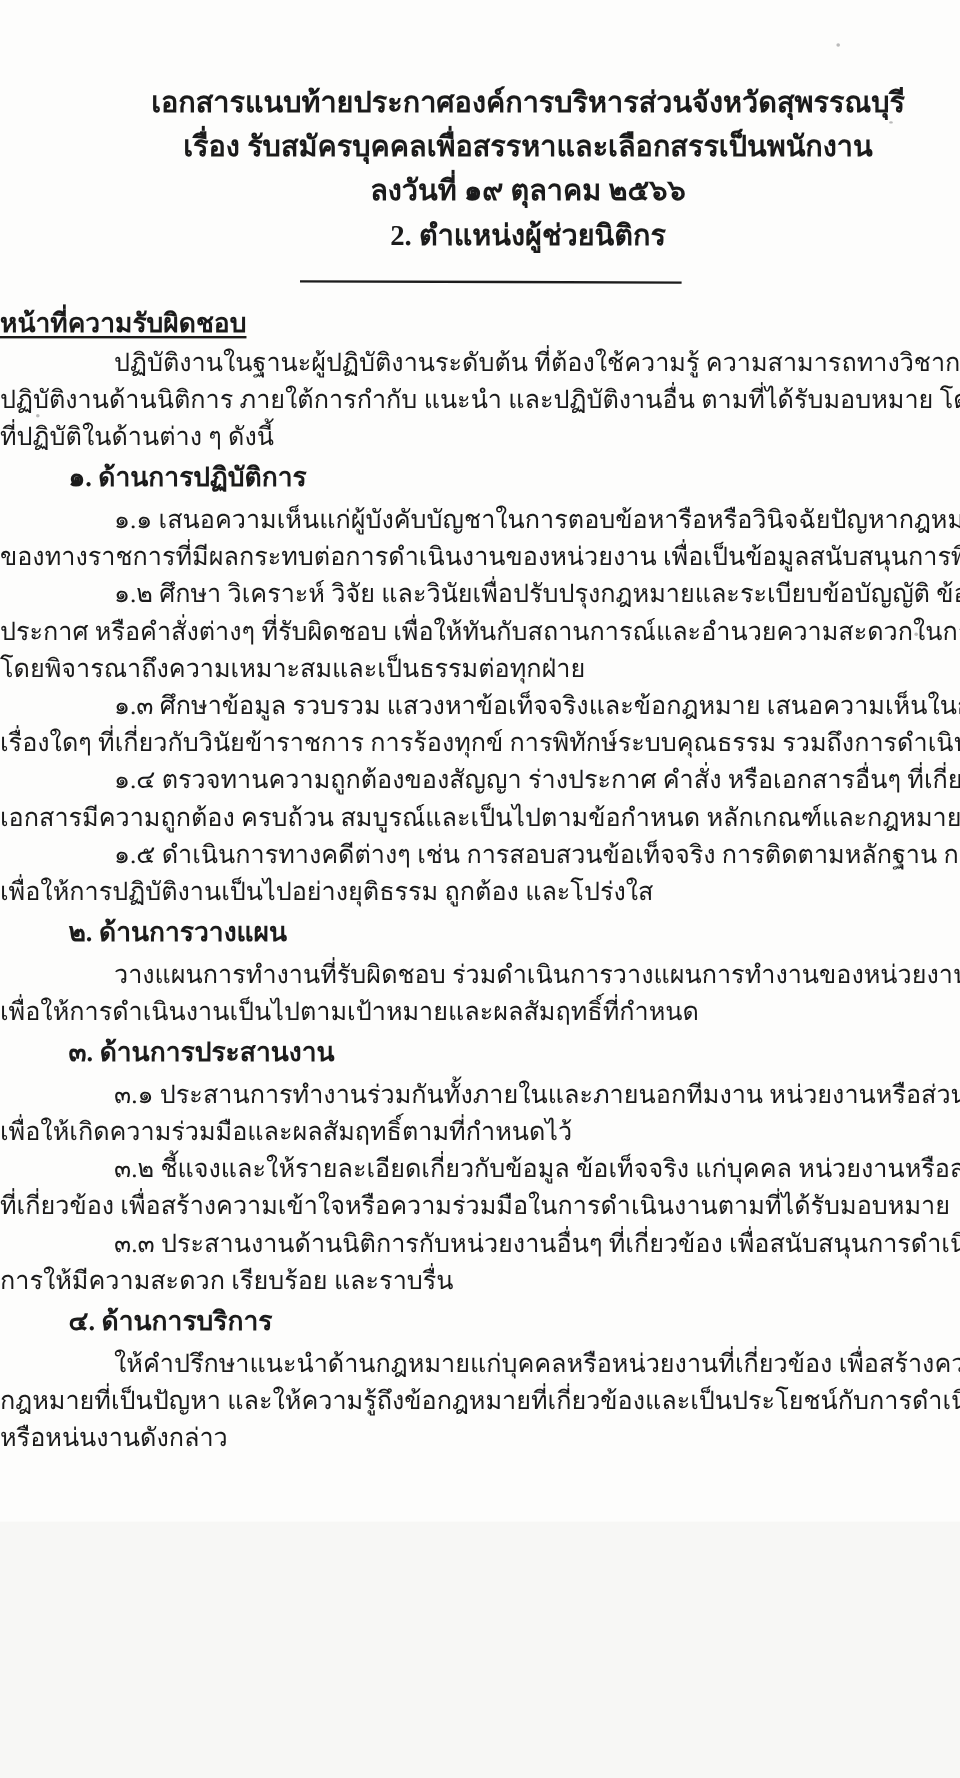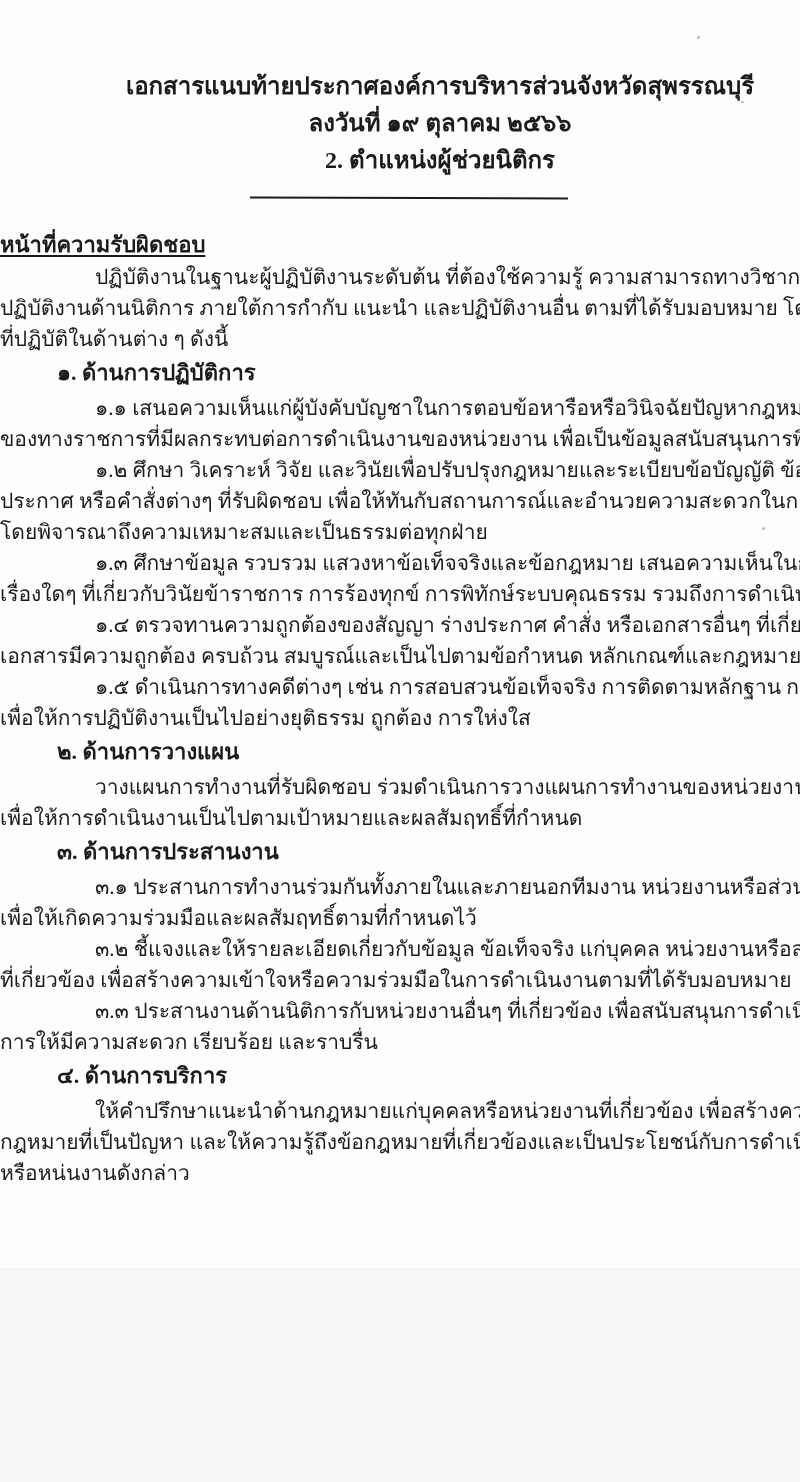--- a/index.html
+++ b/index.html
@@ -28,21 +28,21 @@
     white-space: nowrap;
   }
   .divider {
     width: 318px; height: 2px;
     background: #1c1c1c;
     margin: 18px 0 0 250px;
     transform: rotate(0.2deg);
   }
   
   .duties-heading {
-    margin-top: 28px;
+    margin-top: 16px;
     font-size: 22px;
     font-weight: bold;
     text-decoration: underline;
     text-underline-offset: 3px;
     white-space: nowrap;
   }
   .line {
     font-size: 21px;
     line-height: 31px;
     white-space: nowrap;
@@ -75,20 +75,21 @@
   .seg-d { left: 560px; top: 1474px; width: 240px; height: 3px; }
   .speck { position: absolute; background: #777; border-radius: 50%; opacity: .5; }
 </style>
 </head>
 <body>
 
 <div class="page">
 
   <div class="header-block">
     <div class="hdr-line">เอกสารแนบท้ายประกาศองค์การบริหารส่วนจังหวัดสุพรรณบุรี</div>
+    <div class="hdr-line">เรื่อง รับสมัครบุคคลเพื่อสรรหาและเลือกสรรเป็นพนักงาน</div>
     <div class="hdr-line">ลงวันที่ ๑๙ ตุลาคม ๒๕๖๖</div>
     <div class="hdr-line">2. ตำแหน่งผู้ช่วยนิติกร</div>
   </div>
 
   <div class="divider"></div>
 
   <div class="duties-heading">หน้าที่ความรับผิดชอบ</div>
   <div class="para">
     <div class="line indent">ปฏิบัติงานในฐานะผู้ปฏิบัติงานระดับต้น ที่ต้องใช้ความรู้ ความสามารถทางวิชาการในการทำงาน</div>
     <div class="line">ปฏิบัติงานด้านนิติการ ภายใต้การกำกับ แนะนำ และปฏิบัติงานอื่น ตามที่ได้รับมอบหมาย โดยมีลักษณะงาน</div>
@@ -108,21 +109,21 @@
   <div class="para">
     <div class="line indent">๑.๓ ศึกษาข้อมูล รวบรวม แสวงหาข้อเท็จจริงและข้อกฎหมาย เสนอความเห็นในการดำเนินการ</div>
     <div class="line">เรื่องใดๆ ที่เกี่ยวกับวินัยข้าราชการ การร้องทุกข์ การพิทักษ์ระบบคุณธรรม รวมถึงการดำเนินการใดๆ</div>
   </div>
   <div class="para">
     <div class="line indent">๑.๔ ตรวจทานความถูกต้องของสัญญา ร่างประกาศ คำสั่ง หรือเอกสารอื่นๆ ที่เกี่ยวข้อง เพื่อให้</div>
     <div class="line">เอกสารมีความถูกต้อง ครบถ้วน สมบูรณ์และเป็นไปตามข้อกำหนด หลักเกณฑ์และกฎหมายต่างๆ</div>
   </div>
   <div class="para">
     <div class="line indent">๑.๕ ดำเนินการทางคดีต่างๆ เช่น การสอบสวนข้อเท็จจริง การติดตามหลักฐาน การสืบพยาน เป็นต้น</div>
-    <div class="line">เพื่อให้การปฏิบัติงานเป็นไปอย่างยุติธรรม ถูกต้อง การให่งใส</div>
+    <div class="line">เพื่อให้การปฏิบัติงานเป็นไปอย่างยุติธรรม ถูกต้อง และโปร่งใส</div>
   </div>
 
   <div class="sec-heading">๒. ด้านการวางแผน</div>
   <div class="para">
     <div class="line indent">วางแผนการทำงานที่รับผิดชอบ ร่วมดำเนินการวางแผนการทำงานของหน่วยงาน หรือ โครงการ</div>
     <div class="line">เพื่อให้การดำเนินงานเป็นไปตามเป้าหมายและผลสัมฤทธิ์ที่กำหนด</div>
   </div>
 
   <div class="sec-heading">๓. ด้านการประสานงาน</div>
   <div class="para">

